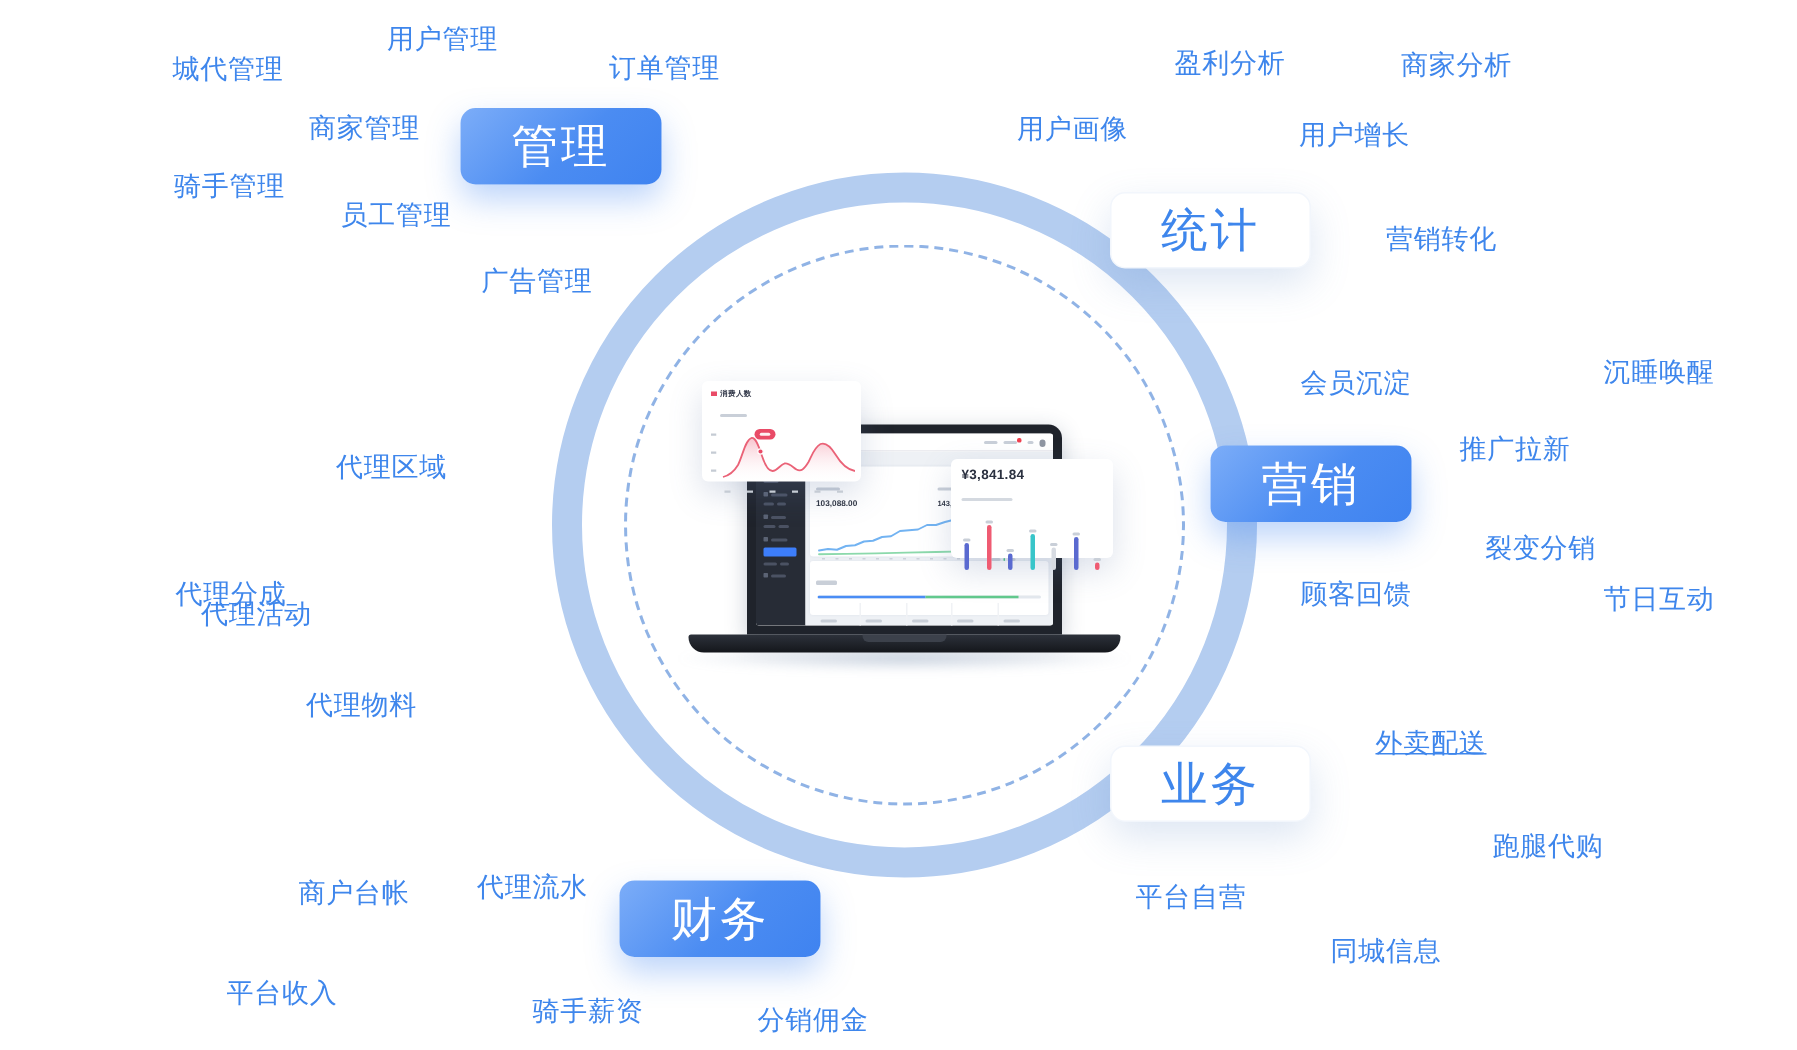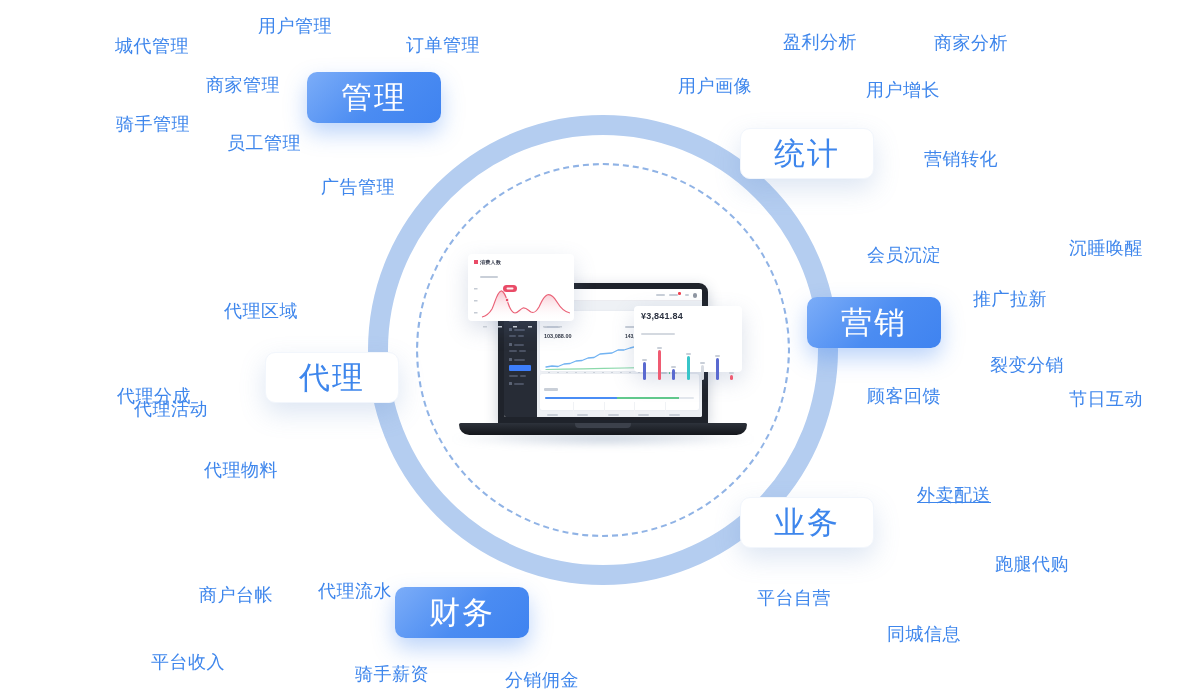--- a/index.html
+++ b/index.html
@@ -330,28 +330,27 @@
   <div class="flabel" style="left:973px;top:287px;">推广拉新</div>
   <div class="flabel" style="left:990px;top:353px;">裂变分销</div>
   <div class="flabel" style="left:867px;top:384px;">顾客回馈</div>
   <div class="flabel" style="left:1069px;top:387px;text-align:center;">节日互动</div>
   <div class="badge solid" style="left:807px;top:297px;">营销</div>
 
   <div class="flabel" style="left:224px;top:299px;">代理区域</div>
   <div class="flabel" style="left:117px;top:336px;margin-top:48px;">代理分成</div>
   <div class="flabel" style="left:134px;top:397px;">代理活动</div>
   <div class="flabel" style="left:204px;top:458px;">代理物料</div>
-  <div class="badge white" style="left:265px;top:352px;">代理</div>
 
   <div class="flabel" style="left:199px;top:583px;">商户台帐</div>
   <div class="flabel" style="left:318px;top:579px;">代理流水</div>
   <div class="flabel" style="left:151px;top:650px;">平台收入</div>
   <div class="flabel" style="left:355px;top:662px;">骑手薪资</div>
   <div class="flabel" style="left:505px;top:668px;">分销佣金</div>
-  <div class="badge solid" style="left:395px;top:587px;">财务</div>
+  <div class="badge solid" style="left:413px;top:587px;">财务</div>
 
   <div class="flabel" style="left:917px;top:483px;text-decoration:underline;">外卖配送</div>
   <div class="flabel" style="left:995px;top:552px;">跑腿代购</div>
   <div class="flabel" style="left:757px;top:586px;">平台自营</div>
   <div class="flabel" style="left:887px;top:622px;">同城信息</div>
   <div class="badge white" style="left:740px;top:497px;">业务</div>
 
 </div>
 
 </body></html>

